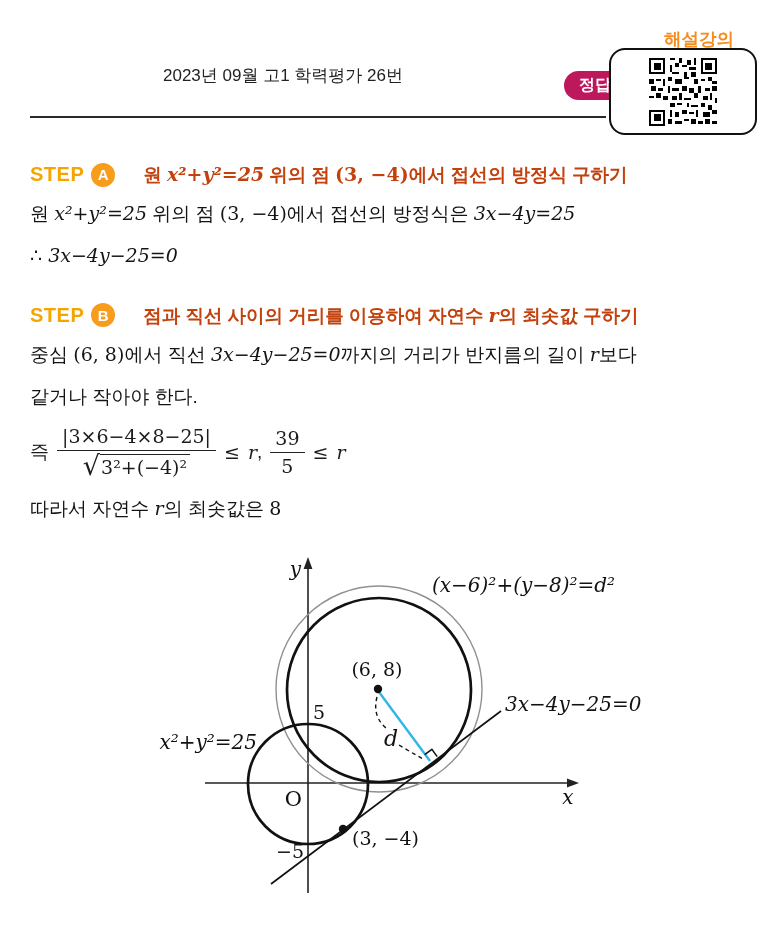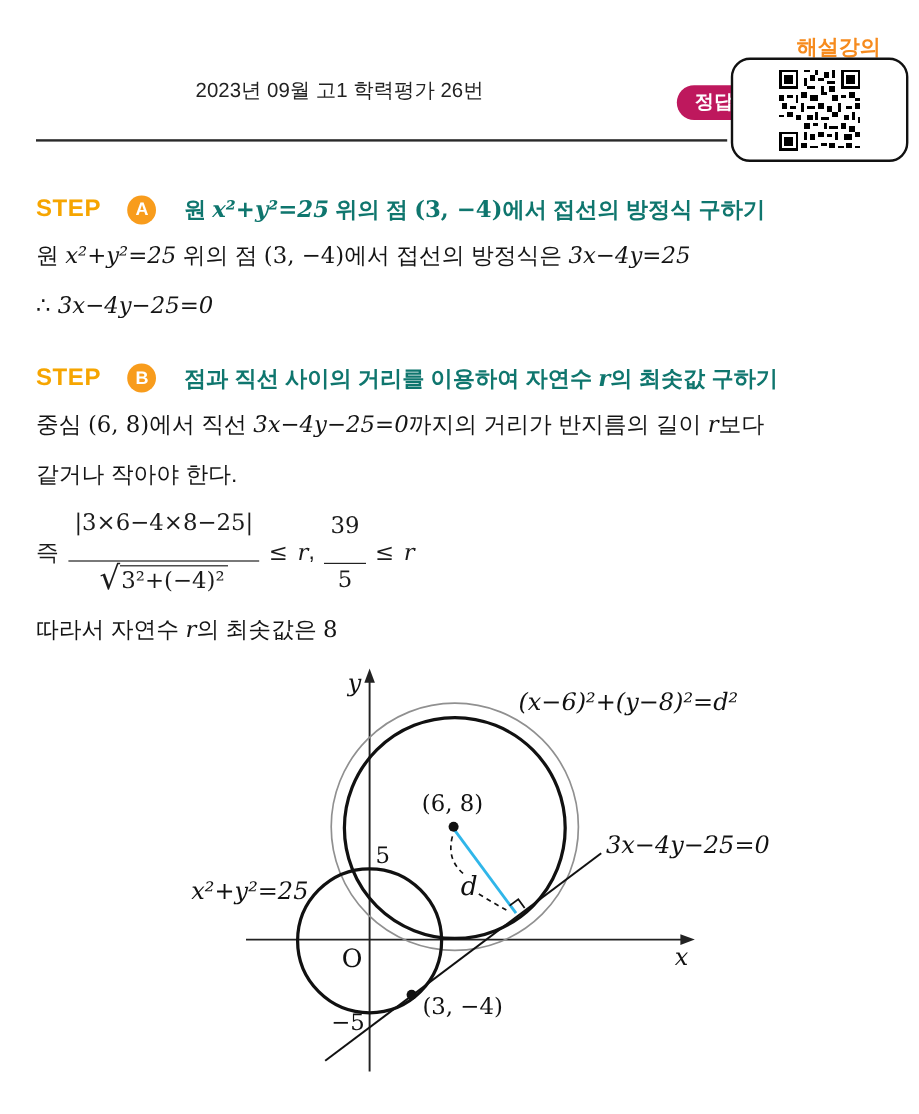--- a/index.html
+++ b/index.html
@@ -29,36 +29,36 @@
     position:absolute; left:664px; top:27px;
     color:#f68b1e; font-weight:700; font-size:17.5px;
   }
   .qr-box {
     position:absolute; left:609px; top:48px; width:148px; height:87px;
     background:#fff; border:2px solid #111; border-radius:16px; z-index:3;
     display:flex; align-items:center; justify-content:center;
   }
   
   .content { padding:0 30px; }
-  .step-row { display:flex; align-items:center; gap:22px; margin-top:26px; margin-bottom:12px; }
+  .step-row { display:flex; align-items:center; gap:7px; margin-top:26px; margin-bottom:12px; }
   .step-word { color:#f6a500; font-weight:800; font-size:20px; letter-spacing:0.5px; }
   .step-circle {
     width:24px; height:24px; border-radius:50%; background:#f89c1c;
     color:#fff; font-weight:800; font-size:15px;
     display:flex; align-items:center; justify-content:center;
   }
-  .step-title { font-size:18.5px; font-weight:800; color:#0f766e; margin-left:1px; }
+  .step-title { font-size:18.5px; font-weight:800; color:#c2410c; margin-left:21px; }
   .step-title .math { font-weight:700; }
   .sol-line { font-size:19px; line-height:1.55; margin-bottom:13px; color:#141414; }
   .math { font-family:"DejaVu Serif", serif; font-style:italic; font-size:19px; }
   .math-up { font-family:"DejaVu Serif", serif; font-style:normal; font-size:19px; }
   
   .frac-line { display:flex; align-items:center; gap:8px; margin:6px 0 14px 0; font-size:19px; }
   .frac { display:inline-flex; flex-direction:column; align-items:center; font-family:"DejaVu Serif", serif; }
-  .frac .num { padding:0 5px 20px; border-bottom:1.6px solid #222; }
+  .frac .num { padding:0 5px 3px; border-bottom:1.6px solid #222; }
   .frac .den { padding-top:2px; display:inline-flex; align-items:flex-start; }
   .sqrt-sign { font-size:27px; line-height:1; transform:translateY(-1px); }
   .radicand { border-top:1.5px solid #222; padding:1px 3px 0 1px; margin-top:1px; }
   
   .diagram { position:absolute; left:0; top:548px; }
   .dg-math { font-family:"DejaVu Serif", serif; font-style:italic; font-size:20px; fill:#111; }
   .dg-up   { font-family:"DejaVu Serif", serif; font-size:19px; fill:#111; }
 </style>
 </head>
 <body>

